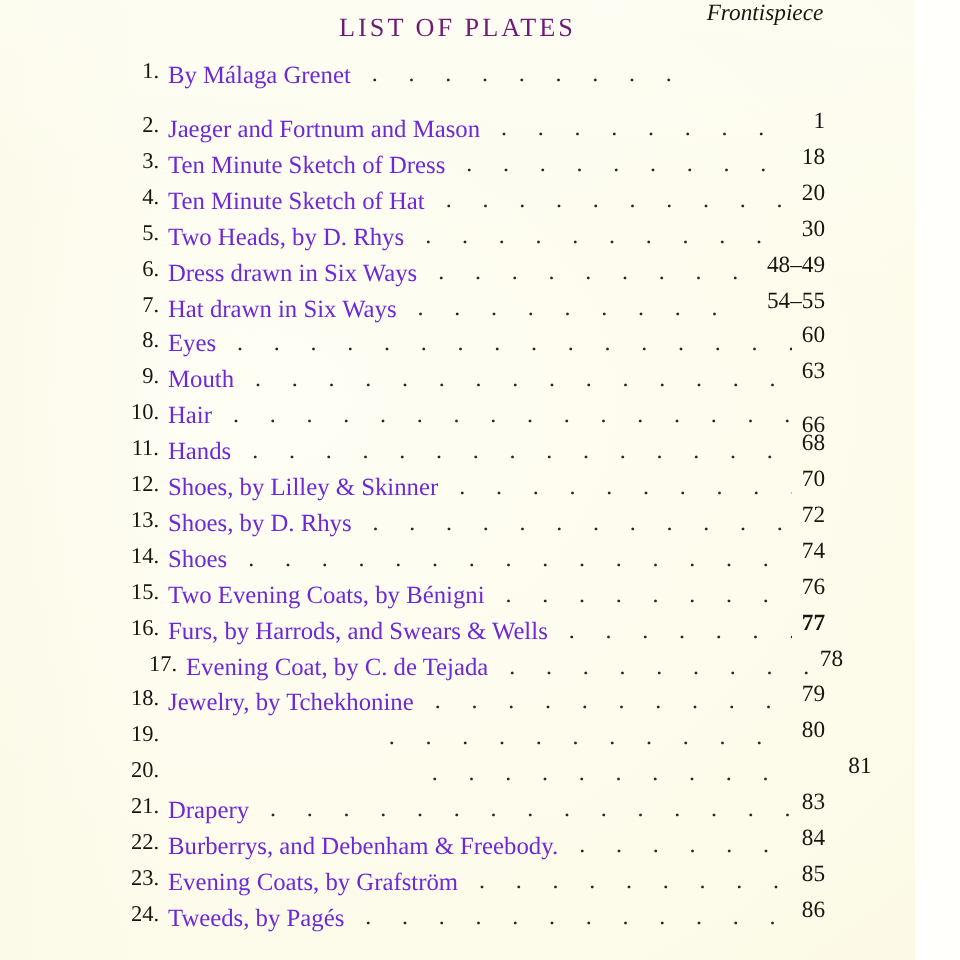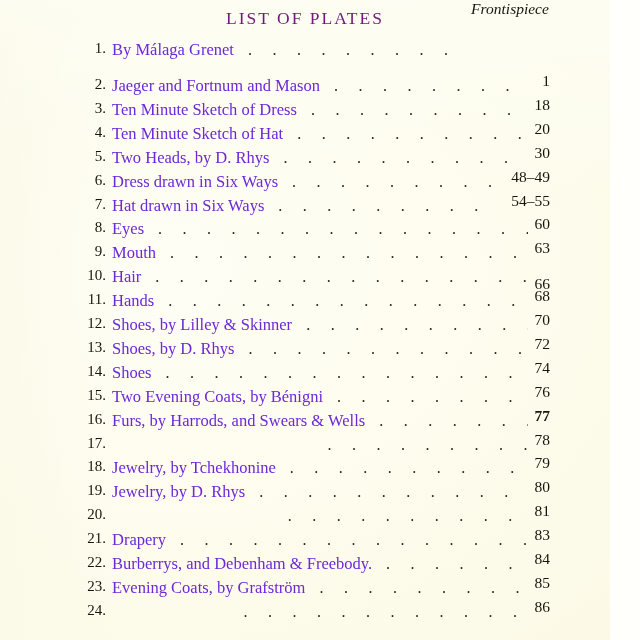--- a/index.html
+++ b/index.html
@@ -247,38 +247,38 @@
         <span class="label">Two Evening Coats, by Bénigni</span>
         <span class="leader" style="left: 337.047px; width: 190.953px;">........................</span>
         <span class="pageno" style="top: -4px;">76</span>
       </div>
       <div class="row" style="top: 410.6px;">
         <span class="num">16.</span>
         <span class="label">Furs, by Harrods, and Swears &amp; Wells</span>
         <span class="leader" style="left: 379.172px; width: 148.828px;">........................</span>
         <span class="pageno" style="top: -4px; font-weight: bold;">77</span>
       </div>
-      <div class="row" style="top: 434.5px;">
+      <div class="row" style="top: 434.5px; margin-left: 12px;">
         <span class="num">17.</span>
+        <span class="label">Evening Coat, by C. de Tejada</span>
         <span class="leader" style="left: 327.547px; width: 200.453px;">........................</span>
         <span class="pageno" style="top: -4px;">78</span>
       </div>
       <div class="row" style="top: 458.4px;">
         <span class="num">18.</span>
         <span class="label">Jewelry, by Tchekhonine</span>
         <span class="leader" style="left: 289.812px; width: 238.188px;">........................</span>
         <span class="pageno" style="top: -4px;">79</span>
       </div>
       <div class="row" style="top: 482.3px;">
         <span class="num">19.</span>
-        <span class="label">Jewelry, by D. Rhys</span>
         <span class="leader" style="left: 259.219px; width: 268.781px;">........................</span>
         <span class="pageno" style="top: -4px;">80</span>
       </div>
-      <div class="row" style="top: 506.2px;">
+      <div class="row" style="top: 506.2px; padding-left: 31px;">
         <span class="num">20.</span>
         <span class="leader" style="left: 287.781px; width: 240.219px;">........................</span>
         <span class="pageno" style="top: -4px;">81</span>
       </div>
       <div class="row" style="top: 530.1px;">
         <span class="num">21.</span>
         <span class="label">Drapery</span>
         <span class="leader" style="left: 180.062px; width: 347.938px;">........................</span>
         <span class="pageno" style="top: -4px;">83</span>
       </div>
@@ -289,18 +289,19 @@
         <span class="pageno" style="top: -4px;">84</span>
       </div>
       <div class="row" style="top: 577.9px;">
         <span class="num">23.</span>
         <span class="label">Evening Coats, by Grafström</span>
         <span class="leader" style="left: 319.391px; width: 208.609px;">........................</span>
         <span class="pageno" style="top: -4px;">85</span>
       </div>
       <div class="row" style="top: 601.8px;">
         <span class="num">24.</span>
+        <span class="label">Tweeds, by Pagés</span>
         <span class="leader" style="left: 243.531px; width: 284.469px;">........................</span>
         <span class="pageno" style="top: -4px;">86</span>
       </div>
     </div>
 
 </div>
 
 </body></html>

